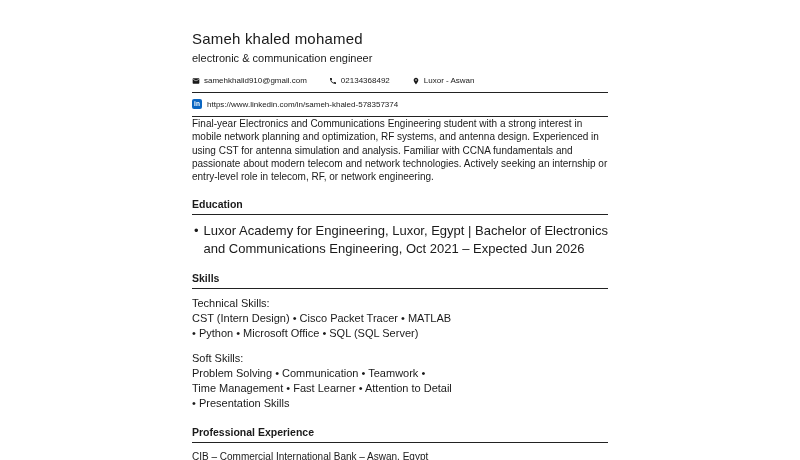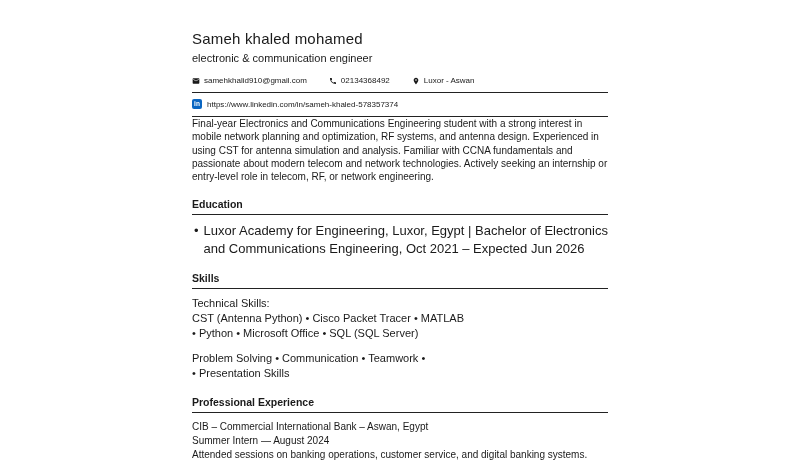--- a/index.html
+++ b/index.html
@@ -130,25 +130,27 @@
   <div class="body-text">Final-year Electronics and Communications Engineering student with a strong interest in mobile network planning and optimization, RF systems, and antenna design. Experienced in using CST for antenna simulation and analysis. Familiar with CCNA fundamentals and passionate about modern telecom and network technologies. Actively seeking an internship or entry-level role in telecom, RF, or network engineering.</div>
 
   <div class="section-heading">Education</div>
   <div class="bullet-item">
     <span>Luxor Academy for Engineering, Luxor, Egypt | Bachelor of Electronics and Communications Engineering, Oct 2021 – Expected Jun 2026</span>
   </div>
 
   <div class="section-heading">Skills</div>
   <div class="skills-block">
     <div class="skills-line">Technical Skills:</div>
-    <div class="skills-line">CST (Antenna Python) • Cisco Packet Tracer • MATLAB</div>
+    <div class="skills-line">CST (Intern Design) • Cisco Packet Tracer • MATLAB</div>
     <div class="skills-line">• Python  • Microsoft Office • SQL (SQL Server)</div>
   </div>
   <div class="skills-block">
+    <div class="skills-line">Soft Skills:</div>
     <div class="skills-line">Problem Solving • Communication • Teamwork •</div>
+    <div class="skills-line">Time Management • Fast Learner • Attention to Detail</div>
     <div class="skills-line">• Presentation Skills</div>
   </div>
 
   <div class="section-heading">Professional Experience</div>
   <div class="exp-line">CIB – Commercial International Bank – Aswan, Egypt</div>
   <div class="exp-line">Summer Intern — August 2024</div>
   <div class="exp-line">Attended sessions on banking operations, customer service, and digital banking systems.</div>
 
 </div>
 

